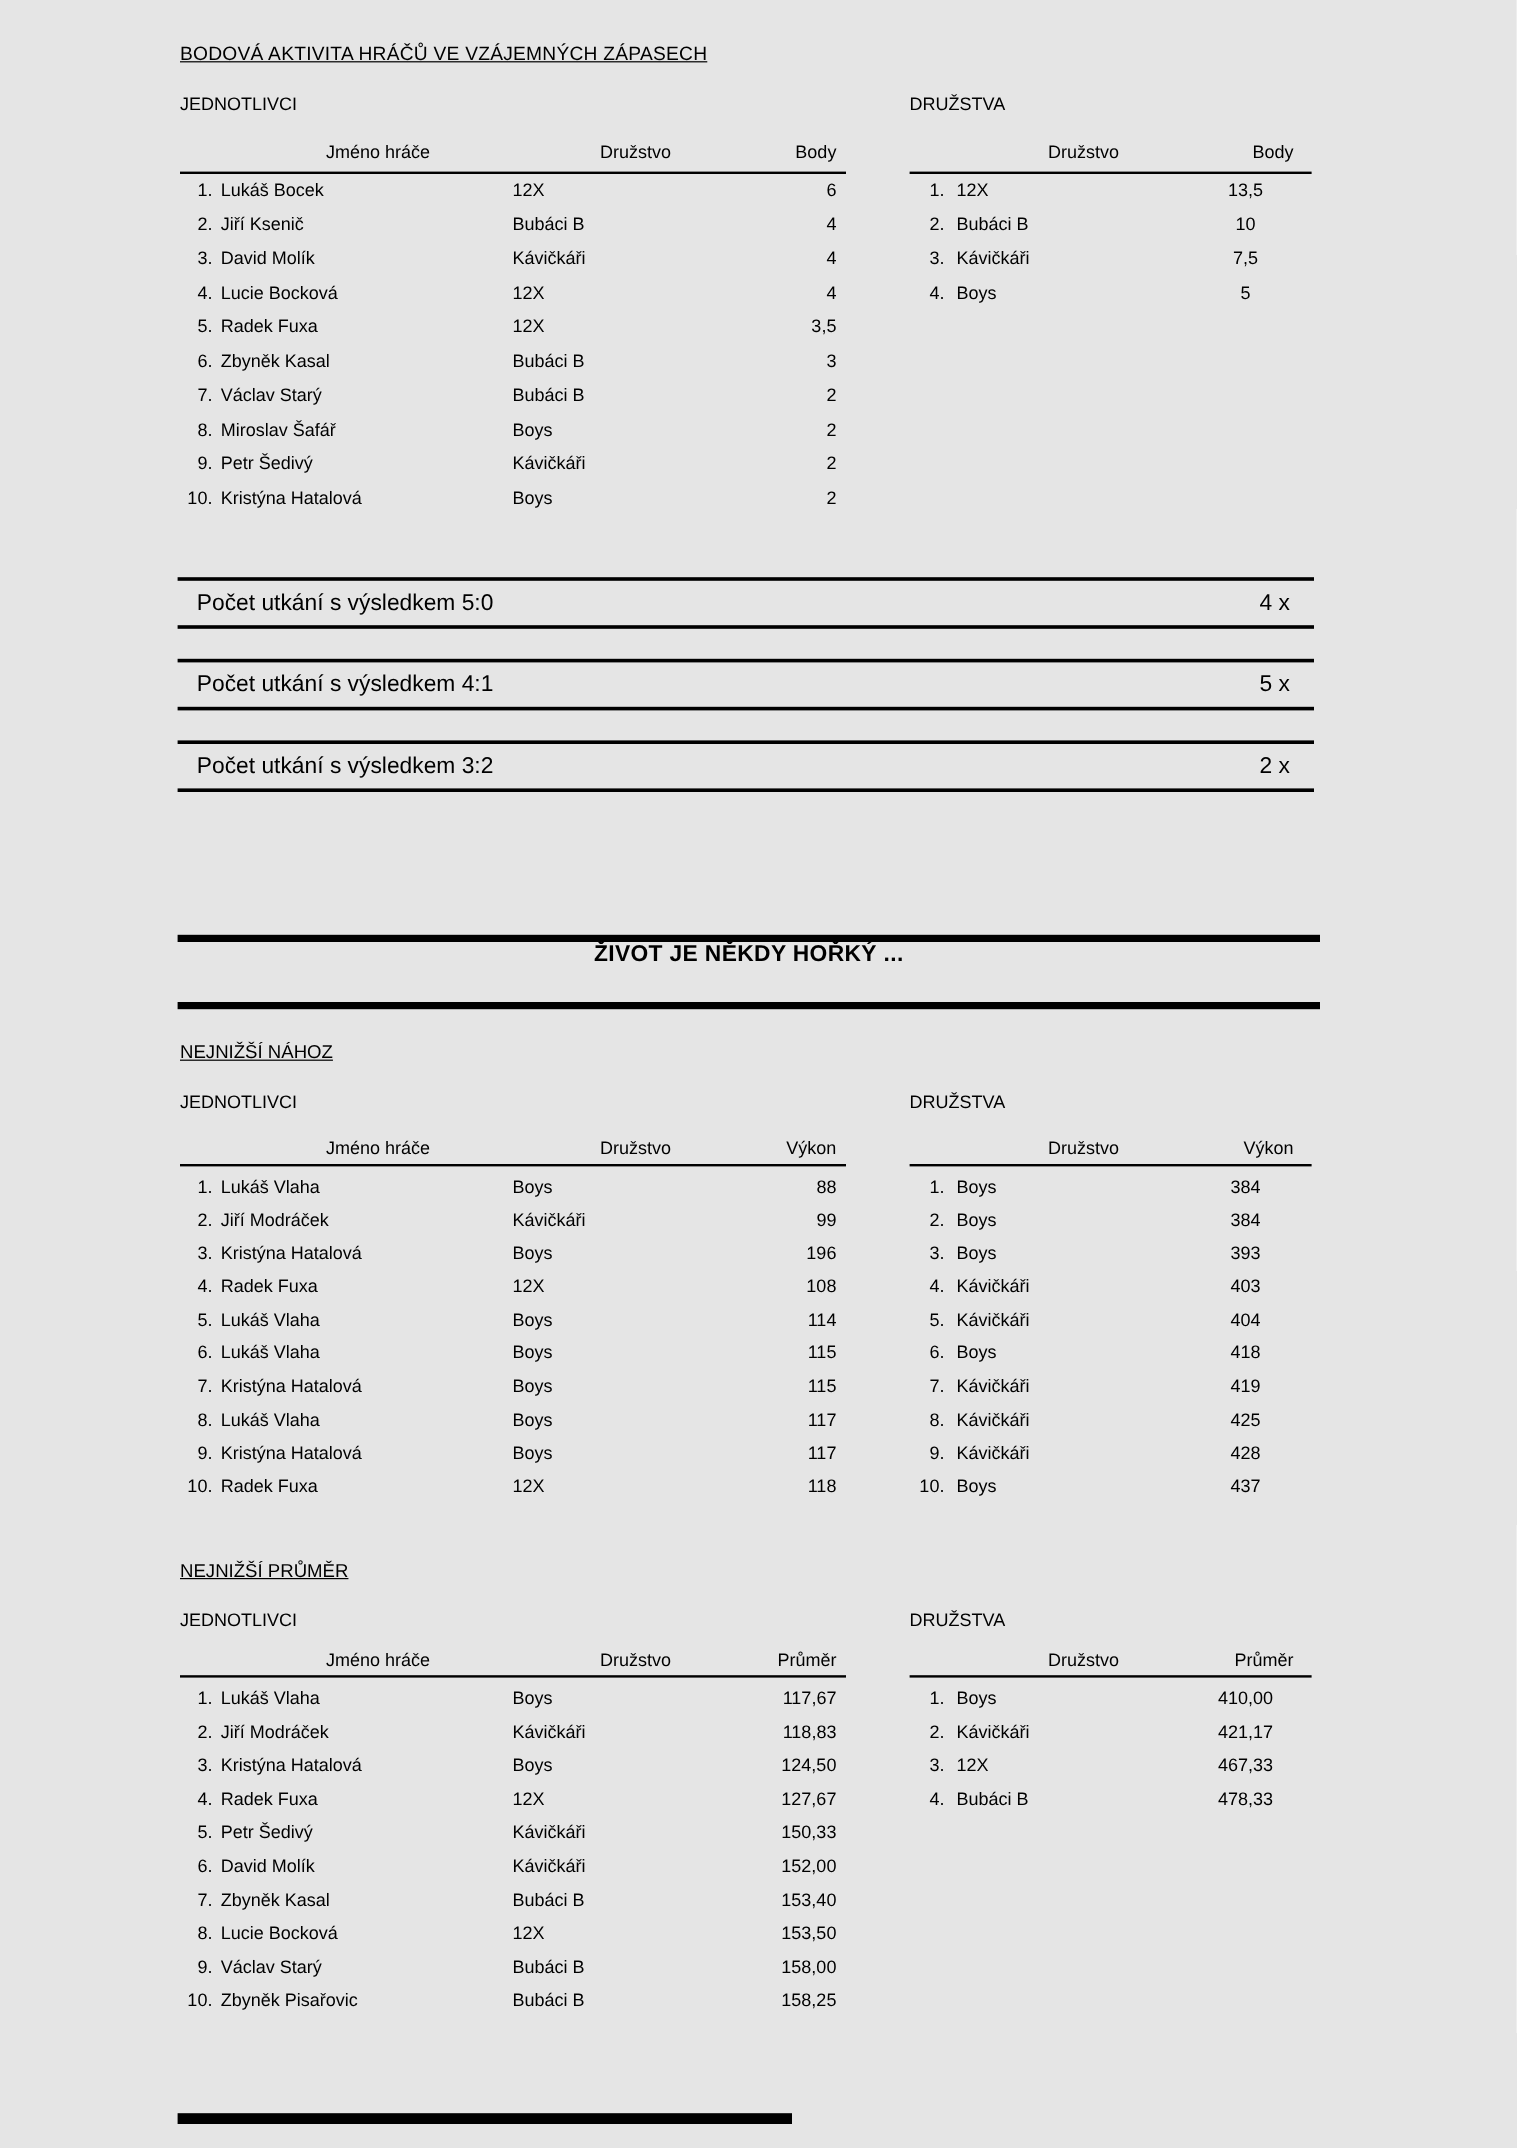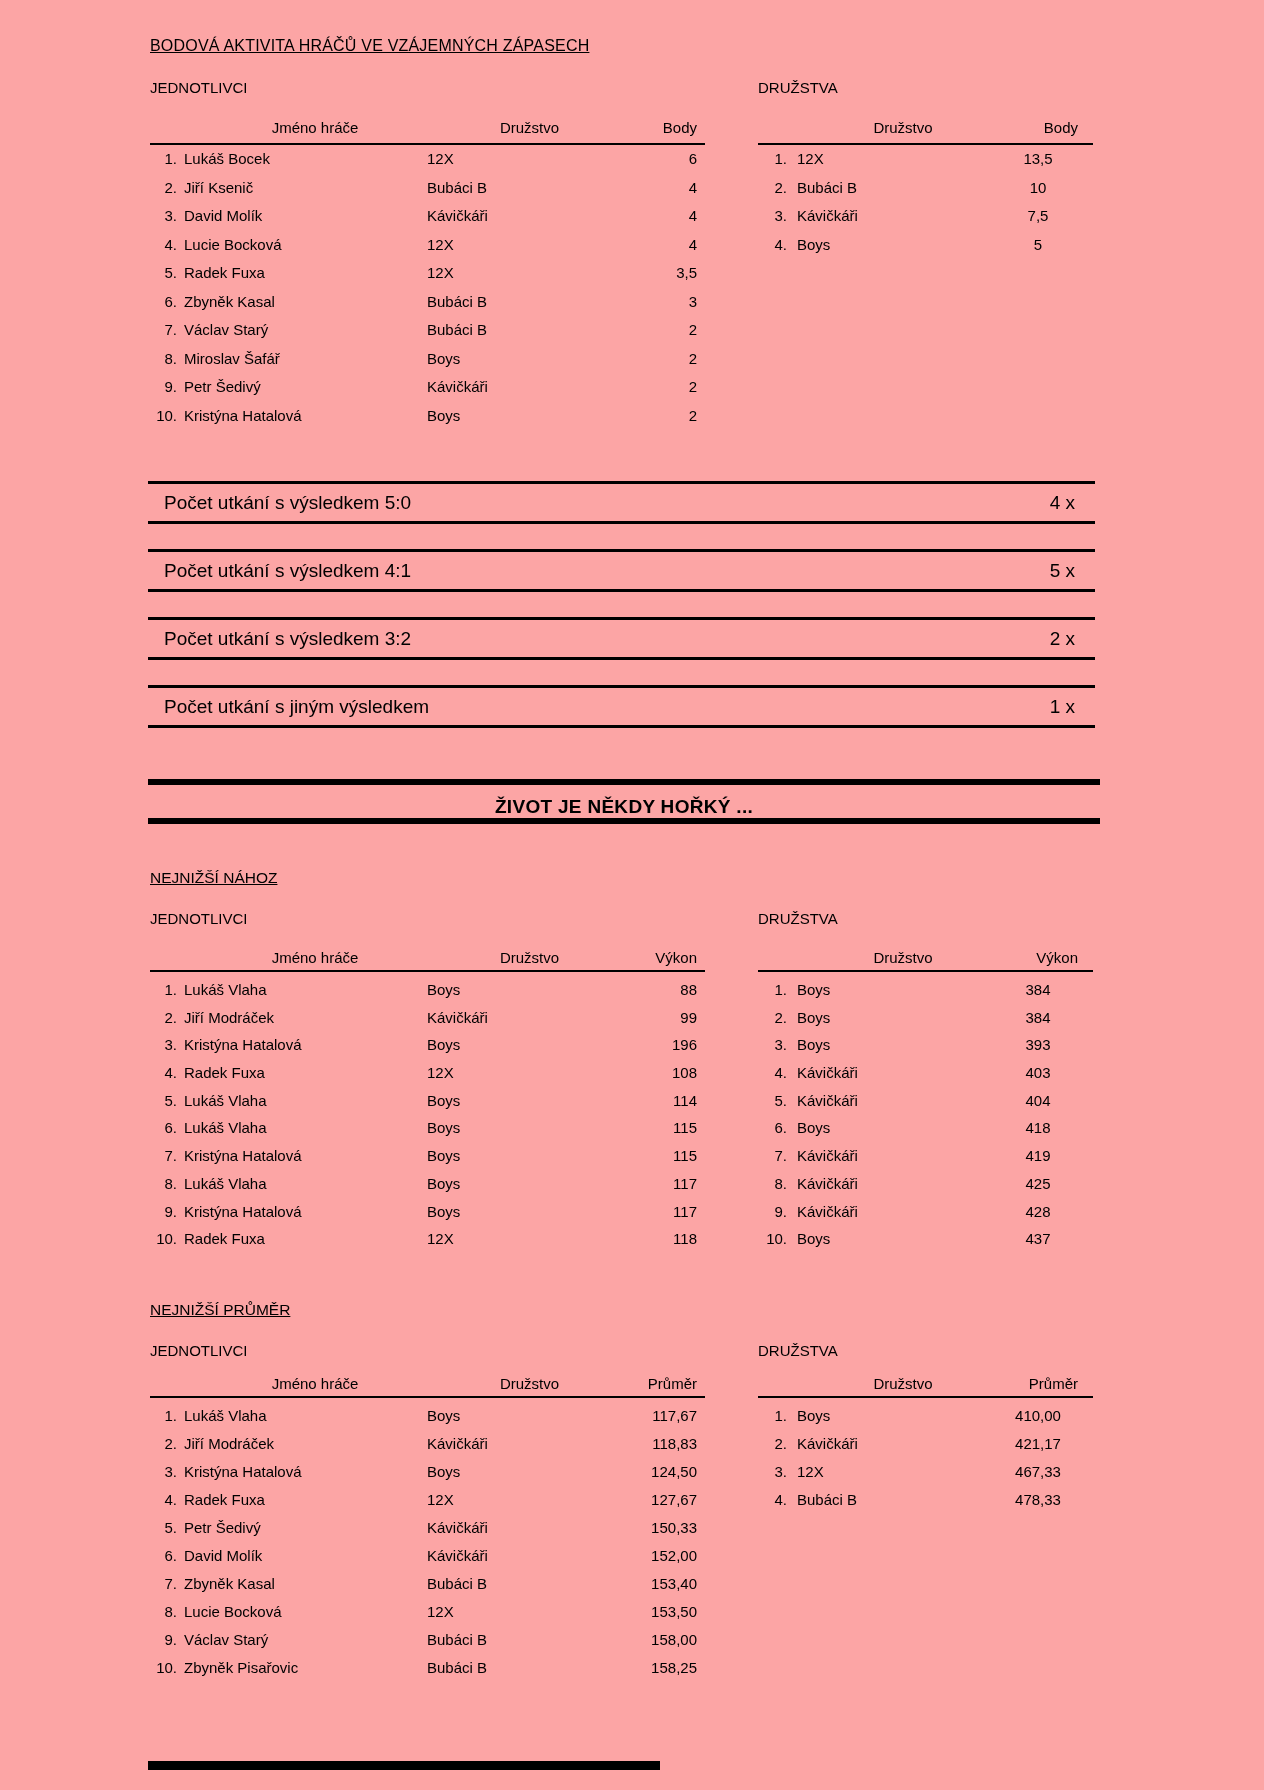--- a/index.html
+++ b/index.html
@@ -1,17 +1,17 @@
 <!DOCTYPE html>
 <html><head>
 <meta charset="utf-8">
 <style>
   html,body { margin:0; padding:0; background:#ffffff; }
   .page {
-    position:relative; width:1264px; height:1790px; background:#fca5a5;
+    position:relative; width:1264px; height:1790px; background:#e5e5e5;
     font-family:"Liberation Sans", sans-serif; color:#000; font-size:15px;
     overflow:hidden;
   }
   .abs { position:absolute; }
   .doc-title { left:150px; top:37px; font-size:16px; text-decoration:underline; letter-spacing:0.2px; }
   .subtitle { text-align:left; font-size:15px; }
   .sub-left { left:150px; width:555px; }
   .sub-right { left:758px; width:335px; }
   .heading { left:150px; font-size:15.5px; text-decoration:underline; }
 
@@ -45,23 +45,23 @@
   .banner {
     position:absolute; left:148px; width:947px; height:43px; box-sizing:border-box;
     border-top:3px solid #000; border-bottom:3px solid #000;
     display:flex; justify-content:space-between; align-items:center;
     font-size:19px;
   }
   .banner .b-label { padding-left:16px; }
   .banner .b-value { padding-right:20px; }
 
   .divider {
-    position:absolute; left:148px; width:952px; height:45px; box-sizing:border-box;
+    position:absolute; left:148px; width:952px; height:62px; box-sizing:border-box;
     border-top:6px solid #000; border-bottom:6px solid #000;
-    display:flex; justify-content:center; align-items:flex-end;
+    display:flex; justify-content:center; align-items:flex-start;
     font-size:19px; font-weight:bold; letter-spacing:0.3px;
   }
   .cutoff { position:absolute; left:148px; top:1761px; width:512px; height:9px; background:#000; }
 </style>
 </head>
 <body>
 
 <div class="page">
 
   <div class="abs doc-title">BODOVÁ AKTIVITA HRÁČŮ VE VZÁJEMNÝCH ZÁPASECH</div>
@@ -175,24 +175,20 @@
     <span class="b-value">4 x</span>
   </div>
   <div class="banner" style="top:549px">
     <span class="b-label">Počet utkání s výsledkem 4:1</span>
     <span class="b-value">5 x</span>
   </div>
   <div class="banner" style="top:617px">
     <span class="b-label">Počet utkání s výsledkem 3:2</span>
     <span class="b-value">2 x</span>
   </div>
-  <div class="banner" style="top:685px">
-    <span class="b-label">Počet utkání s jiným výsledkem</span>
-    <span class="b-value">1 x</span>
-  </div>
 
   <div class="divider" style="top:779px">
     <span>ŽIVOT JE NĚKDY HOŘKÝ ...</span>
   </div>
 
   <div class="abs heading" style="top:869px">NEJNIŽŠÍ NÁHOZ</div>
   <div class="abs subtitle sub-left" style="top:910px">JEDNOTLIVCI</div>
   <div class="abs subtitle sub-right" style="top:910px">DRUŽSTVA</div>
 
   <div class="tbl tbl-left rh277" style="top:945px">

